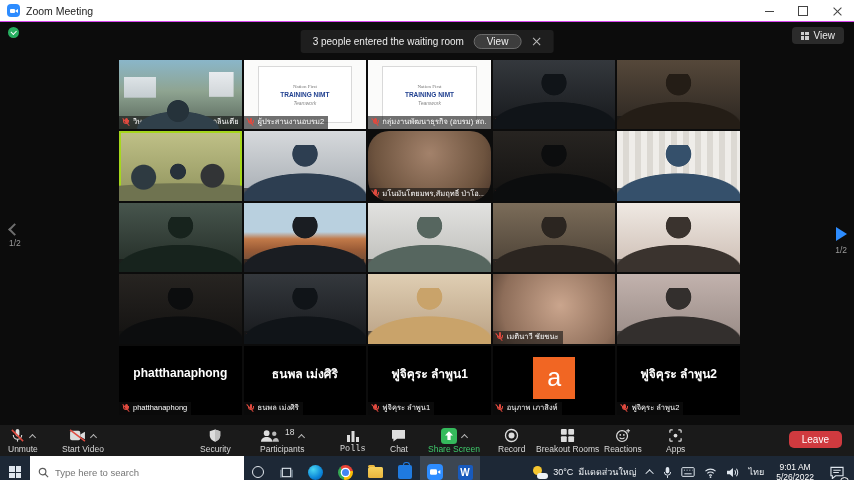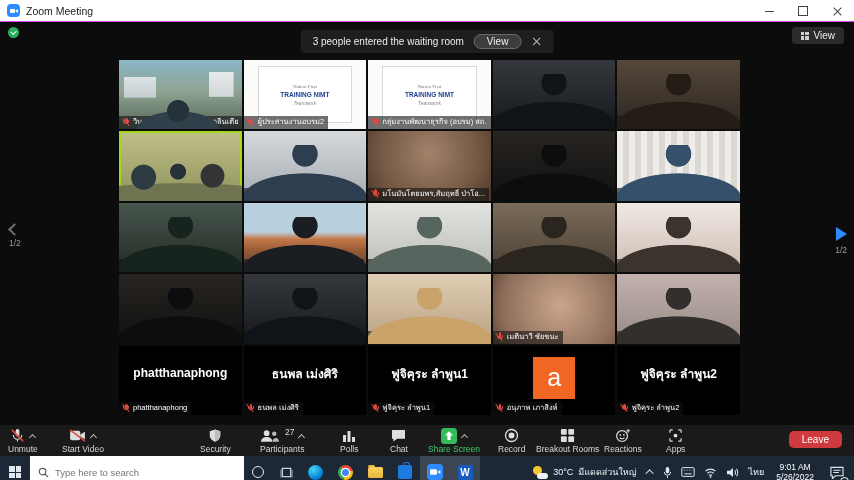--- a/index.html
+++ b/index.html
@@ -67,21 +67,21 @@
   .vslide { background:#fbfbfa; }
   .vdark1 { --h:#101418; background:linear-gradient(180deg,#34383d,#16181b); }
   .vwarm1 { --h:#241d16; background:linear-gradient(180deg,#55483a,#2b2520); }
   .vroom  { background:linear-gradient(180deg,#c0c188,#8f925c); }
   .vroom::after { content:""; position:absolute; inset:0;
     background:radial-gradient(circle at 20% 66%, #2e3a41 11%, transparent 12%),
                radial-gradient(circle at 48% 58%, #27313a 10%, transparent 11%),
                radial-gradient(circle at 76% 64%, #323436 11%, transparent 12%),
                radial-gradient(ellipse 100% 26% at 50% 100%, #6f7350 95%, transparent 100%); }
   .vlight1 { --h:#2d3e51; background:linear-gradient(180deg,#d6d9dc,#a5abb1); }
-  .vface { background:radial-gradient(circle at 50% 32%, #a3826b, #6e543f 70%, #49352a); }
+  .vface { background:radial-gradient(circle at 50% 32%, #a3826b, #6e543f 70%, #49352a);border-radius:21px; }
   .vdark2 { --h:#0c0d0e; background:linear-gradient(180deg,#272421,#121110); }
   .vcurtain { --h:#35506b; background:repeating-linear-gradient(90deg,#efede9 0 6px,#dcd9d3 6px 12px); }
   .vgreen { --h:#17231d; background:linear-gradient(180deg,#47554d,#222b25); }
   .vbridge { --h:#1a1d22; background:linear-gradient(180deg,#b9d0df 0%,#b9d0df 42%,#c27a49 52%,#9a5b36 68%,#51453c 100%); }
   .vwhite { --h:#56665f; background:linear-gradient(180deg,#e2e2e0,#bcbcb8); }
   .voffice { --h:#2b2520; background:linear-gradient(180deg,#7b6c59,#493f34); }
   .vblossom { --h:#3a332e; background:linear-gradient(180deg,#efe9e3,#ccbcb2); }
   .vbeige { --h:#c9a36a; background:linear-gradient(180deg,#dfceb3,#b9a083); }
   .vblur { background:radial-gradient(circle at 55% 45%, #caa58d, #8d6d59 75%, #5e4739); }
   .vpink { --h:#332f2d; background:linear-gradient(180deg,#c2b2ad,#968984); }
@@ -466,27 +466,27 @@
   </div>
 
   <div class="titem" style="left:260px;">
     <div class="iconrow">
       <svg width="19" height="14" viewBox="0 0 20 14">
           <circle cx="7" cy="4" r="3" fill="#ddd"></circle>
           <path d="M1 13c0-3.2 2.8-5 6-5s6 1.8 6 5z" fill="#ddd"></path>
           <circle cx="15" cy="4.6" r="2.3" fill="#b9b9b9"></circle>
           <path d="M13 13c.3-2.4 2-4 4-4 1.6 0 2.7 1.6 3 4z" fill="#b9b9b9"></path>
         </svg>
-      <span class="pcount">27</span>
+      <span class="pcount">18</span>
       <span class="caret"></span>
     </div>
     <span class="tlabel">Participants</span>
   </div>
 
-  <div class="titem" style="left:340px;">
+  <div class="titem" style="left:340px;font-family:Liberation Mono, monospace;">
     <div class="iconrow">
       <svg width="14" height="14" viewBox="0 0 14 14">
           <rect x="1" y="6" width="3" height="7" fill="#ddd"></rect>
           <rect x="5.5" y="2" width="3" height="11" fill="#ddd"></rect>
           <rect x="10" y="8" width="3" height="5" fill="#ddd"></rect>
         </svg>
     </div>
     <span class="tlabel">Polls</span>
   </div>
 

